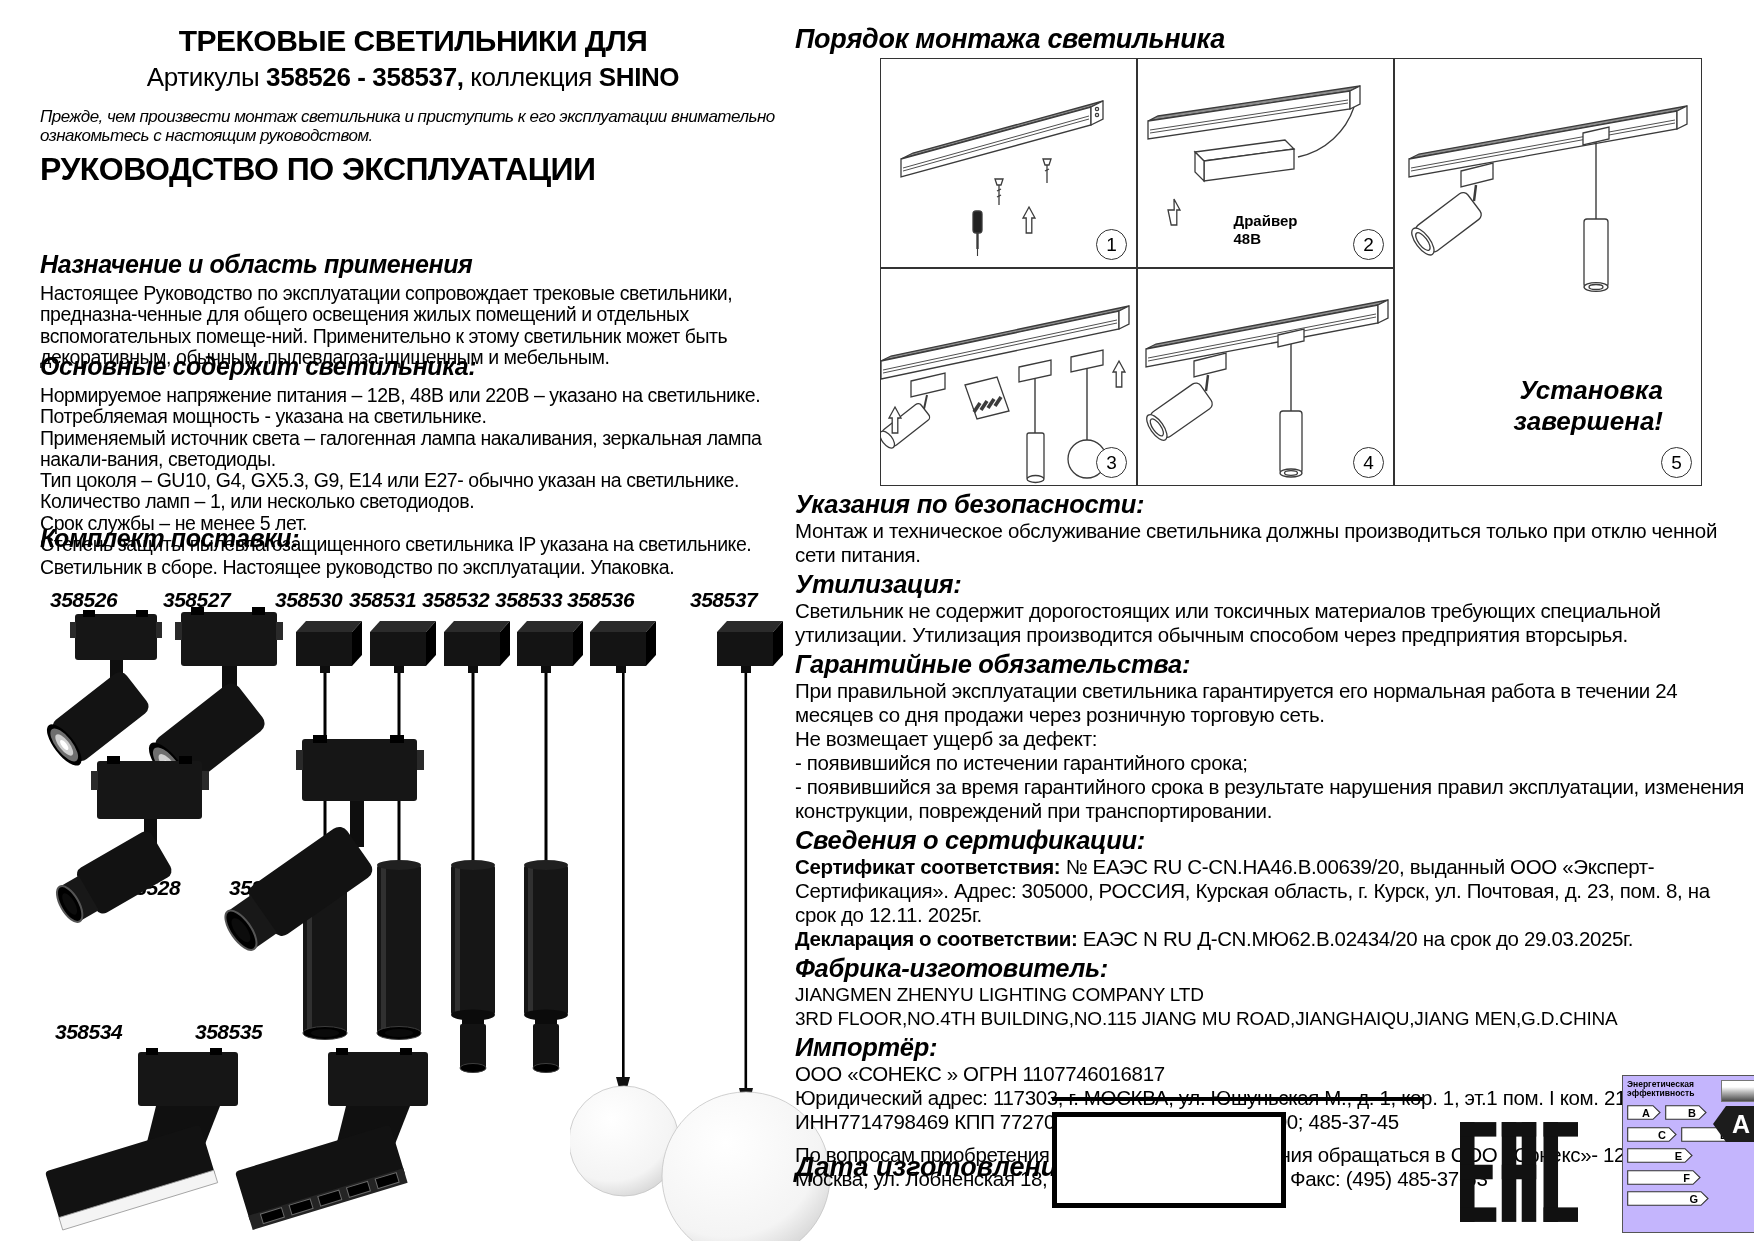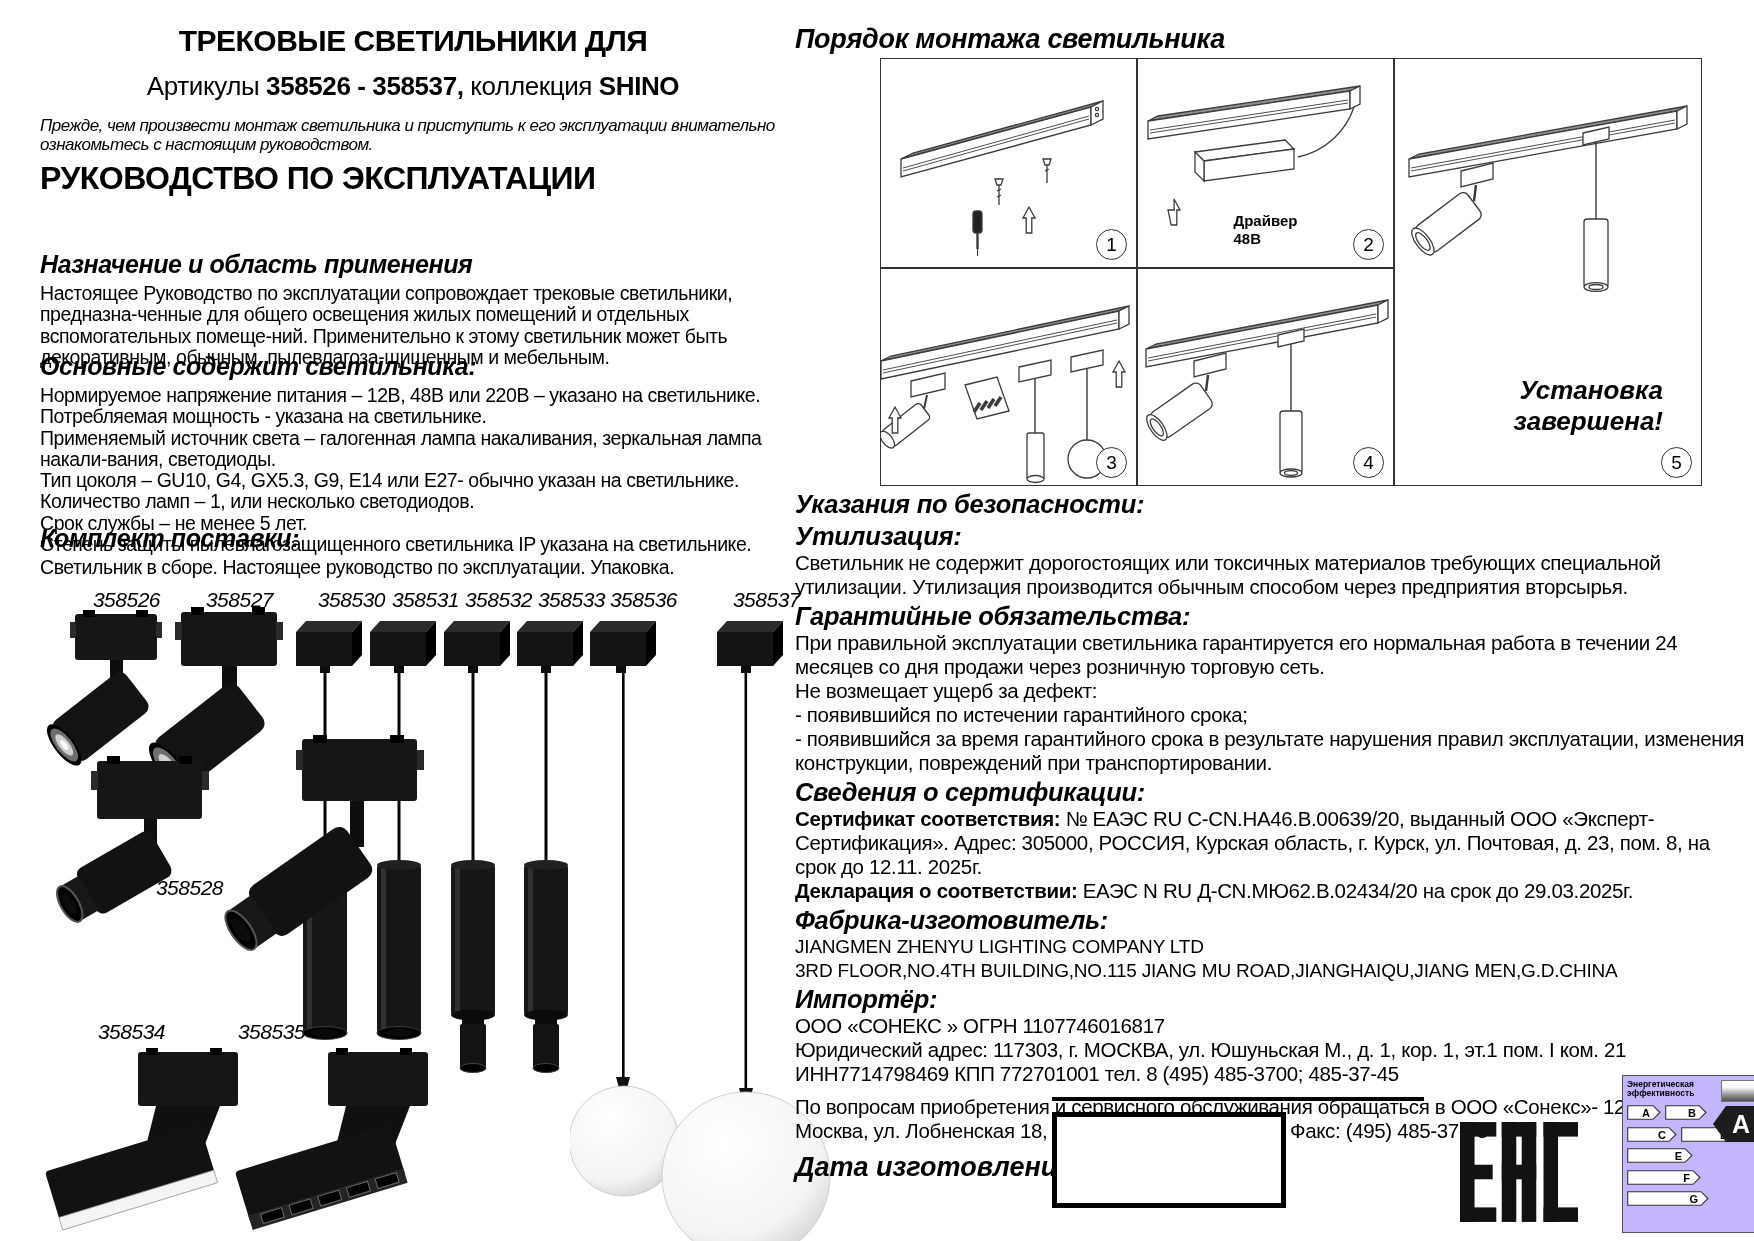--- a/index.html
+++ b/index.html
@@ -2,29 +2,29 @@
 <html><head>
 <meta charset="utf-8">
 <style>
   html,body{margin:0;padding:0}
   body{width:1754px;height:1241px;overflow:hidden;position:relative;background:#fff;
        font-family:"Liberation Sans",sans-serif;color:#000}
   .abs{position:absolute}
   
   .col-left{position:absolute;left:40px;top:24px;width:746px}
   .title{font-weight:bold;font-size:30px;line-height:1.12;text-align:center;letter-spacing:-0.5px}
-  .subtitle{font-size:26px;text-align:center;margin-top:13px;letter-spacing:-0.4px}
+  .subtitle{font-size:26px;text-align:center;margin-top:4px;letter-spacing:-0.4px}
   .intro{font-style:italic;font-size:17px;line-height:1.17;text-align:left;margin-top:14px;letter-spacing:-0.5px}
   .manual-h{font-weight:bold;font-size:32px;margin-top:5px;letter-spacing:-0.5px}
   .sec{position:absolute;left:40px;width:748px}
   .sh{font-style:italic;font-weight:bold;font-size:25px;letter-spacing:-0.4px}
   .sb{font-size:19.5px;line-height:1.09;letter-spacing:-0.45px;margin-top:4px}
   .sb div{margin:0}
   
-  .plabel{position:absolute;width:110px;text-align:right;font-style:italic;font-weight:normal;
+  .plabel{position:absolute;width:110px;text-align:left;font-style:italic;font-weight:bold;
           font-size:21px;letter-spacing:-0.5px}
   
   .mont-h{position:absolute;left:795px;top:24px;font-style:italic;font-weight:bold;font-size:27px;letter-spacing:-0.3px}
   .grid{position:absolute;left:880px;top:58px;width:820px;height:426px;border:1.6px solid #333}
   .vline,.hline{position:absolute;background:#333}
   .cell{position:absolute}
   .stepnum{position:absolute;right:9px;bottom:7px;width:29px;height:29px;border:1.7px solid #333;
            border-radius:50%;display:flex;align-items:center;justify-content:center;font-size:19px;background:#fff}
   .drv-label{position:absolute;left:50%;transform:translateX(-50%);bottom:18px;text-align:left;
              font-weight:bold;font-size:15px;line-height:1.25}
@@ -401,20 +401,21 @@
       <ellipse cx="201" cy="228" rx="12" ry="4.4"></ellipse>
       <ellipse cx="201" cy="228" rx="7" ry="2.5"></ellipse>
     </svg>
     <div class="done-text">Установка завершена!</div>
     <div class="stepnum">5</div>
   </div>
 </div>
 
 <div class="rtext">
   <div class="rh">Указания по  безопасности:</div>
+  <div class="rb">Монтаж и техническое обслуживание светильника должны производиться только при отклю ченной сети питания.</div>
 
   <div class="rh">Утилизация:</div>
   <div class="rb">Светильник не содержит дорогостоящих или токсичных материалов требующих специальной утилизации. Утилизация производится обычным способом через предприятия вторсырья.</div>
 
   <div class="rh">Гарантийные обязательства:</div>
   <div class="rb">
     <div>При правильной эксплуатации светильника гарантируется его нормальная работа в течении 24 месяцев со дня продажи через розничную торговую сеть.</div>
     <div>Не возмещает ущерб за дефект:</div>
     <div>- появившийся по истечении гарантийного срока;</div>
     <div>- появившийся за время гарантийного срока в результате нарушения правил эксплуатации, изменения конструкции, повреждений при транспортировании.</div>

